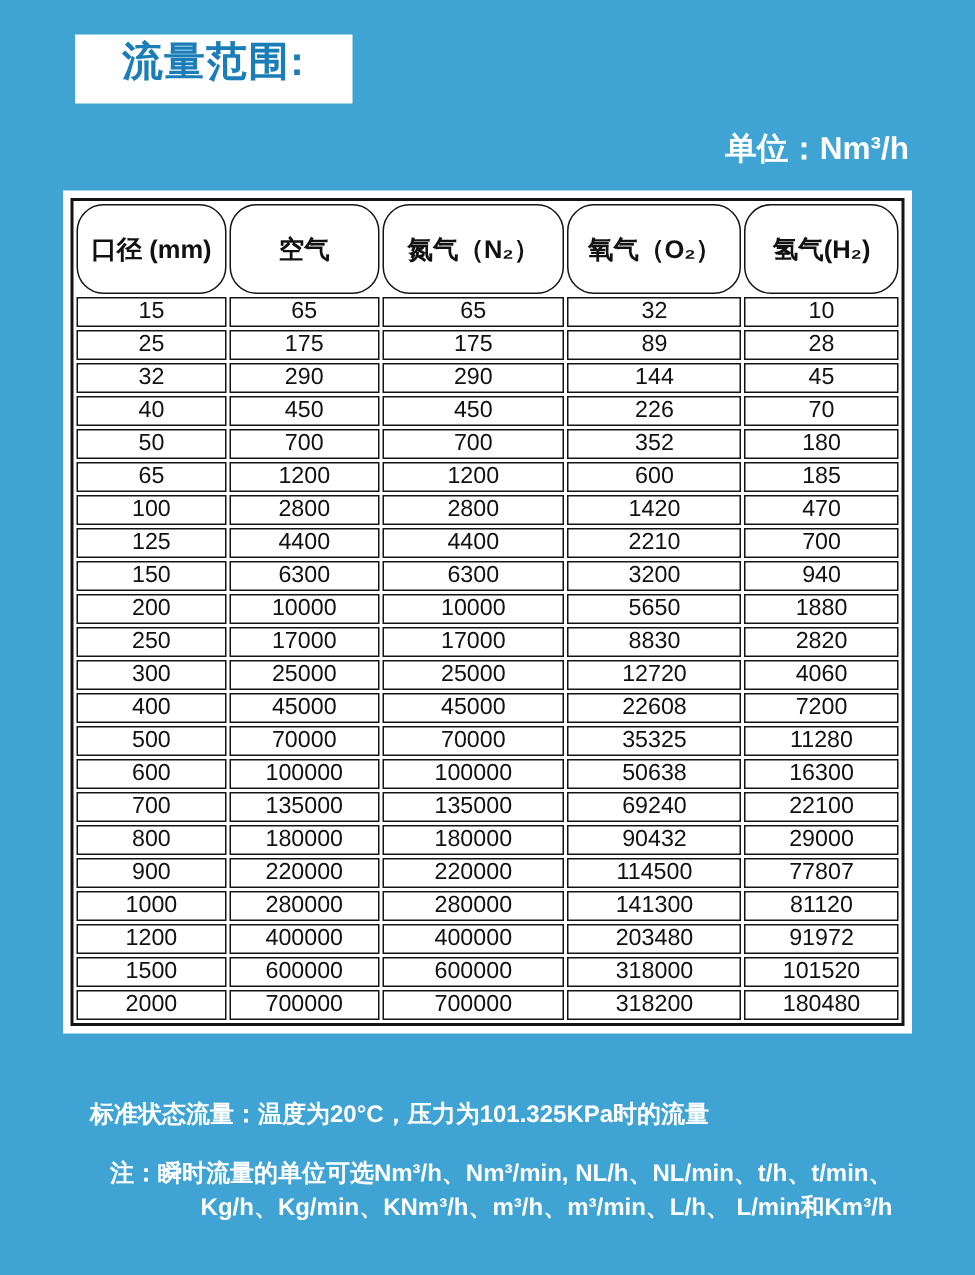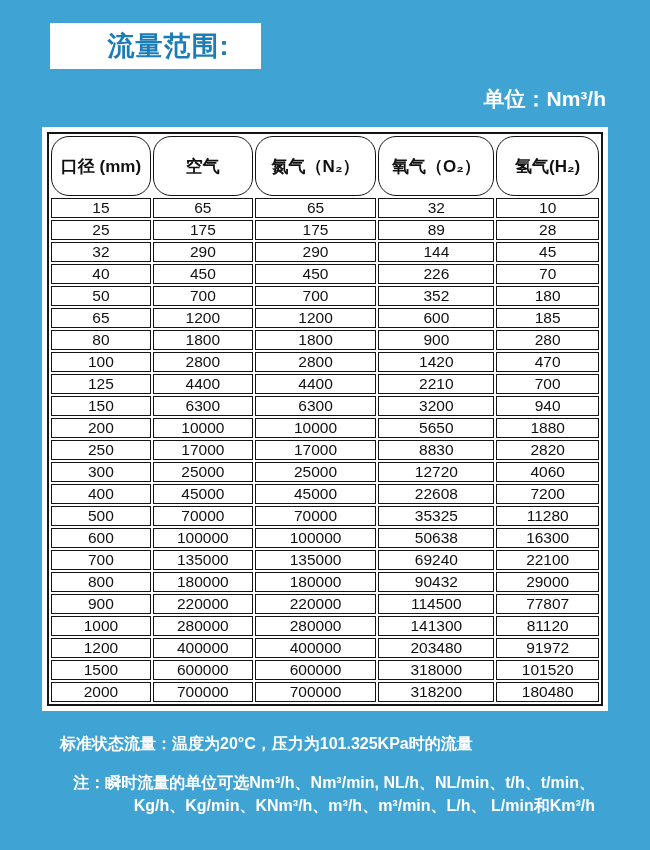--- a/index.html
+++ b/index.html
@@ -9,21 +9,21 @@
     font-family:"Liberation Sans","DejaVu Sans",sans-serif;
     position:relative;
     overflow:hidden;
   }
 
   
   .title-box {
     position:absolute; left:50px; top:23px;
     width:185px; height:46px;
     background:#ffffff;
-    display:flex; align-items:center; justify-content:center;padding-left:26px;
+    display:flex; align-items:flex-start; justify-content:center;
   }
   .title-box .title-text {
     color:#1A7DB8;
     font-weight:bold;
     font-size:27px;
     letter-spacing:1px;
   }
 
   
   .unit-label {
@@ -146,27 +146,20 @@
           <td>180</td>
         </tr>
         <tr>
           <td>65</td>
           <td>1200</td>
           <td>1200</td>
           <td>600</td>
           <td>185</td>
         </tr>
         <tr>
-          <td>80</td>
-          <td>1800</td>
-          <td>1800</td>
-          <td>900</td>
-          <td>280</td>
-        </tr>
-        <tr>
           <td>100</td>
           <td>2800</td>
           <td>2800</td>
           <td>1420</td>
           <td>470</td>
         </tr>
         <tr>
           <td>125</td>
           <td>4400</td>
           <td>4400</td>

